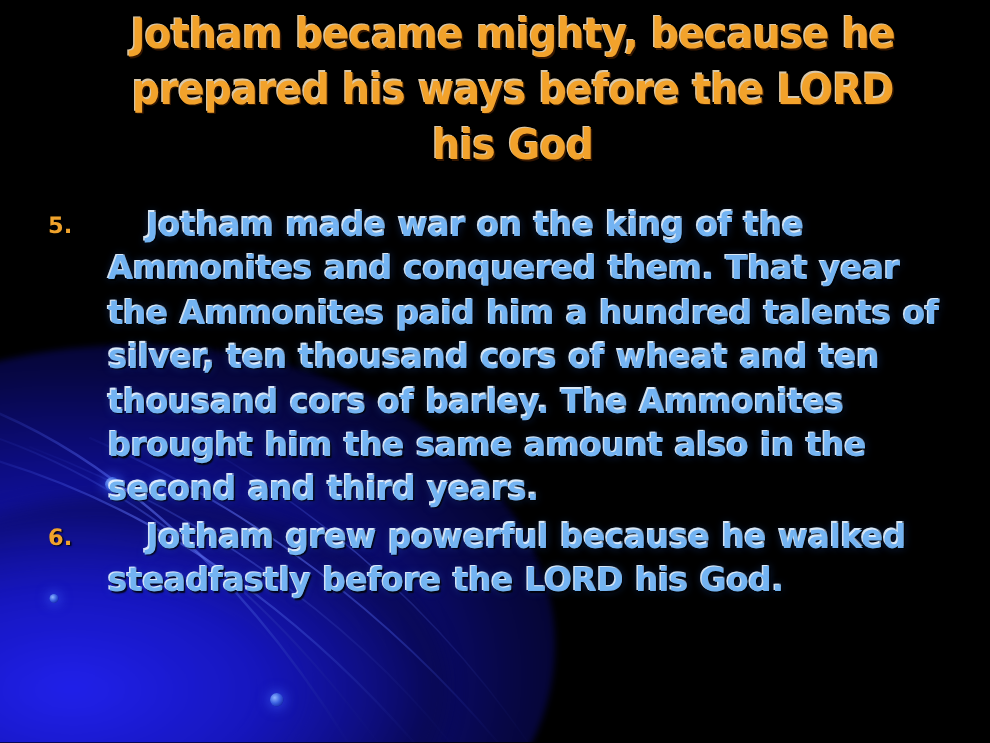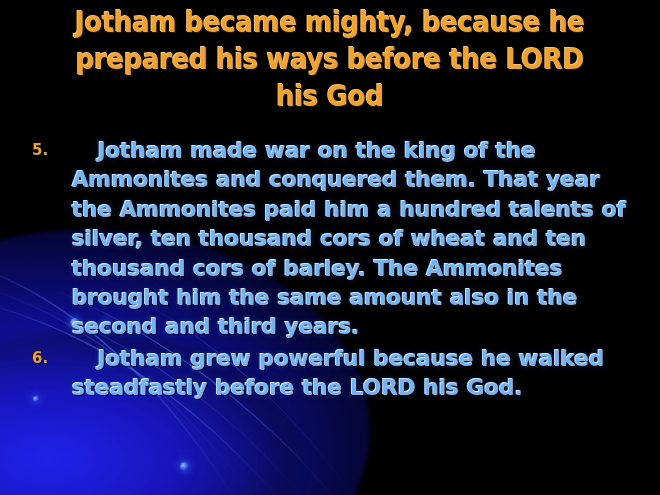--- a/index.html
+++ b/index.html
@@ -66,21 +66,21 @@
     position: absolute;
     border-radius: 50%;
     background: radial-gradient(circle at 35% 35%, #8fb6ff 0%, #3a5fe0 45%, #1a2fb0 75%, rgba(10,16,90,0) 100%);
     box-shadow: 0 0 7px 2px rgba(60,90,240,0.55);
   }
 
   
   #title-block {
     position: absolute;
     z-index: 3;
-    left: 18px;
+    left: 30px;
     top: 4px;
     width: 624px;
     text-align: center;
   }
   #title-block .title-line {
     font-family: "DejaVu Sans", sans-serif;
     font-weight: bold;
     font-size: 28px;
     line-height: 37px;
     letter-spacing: -0.4px;

